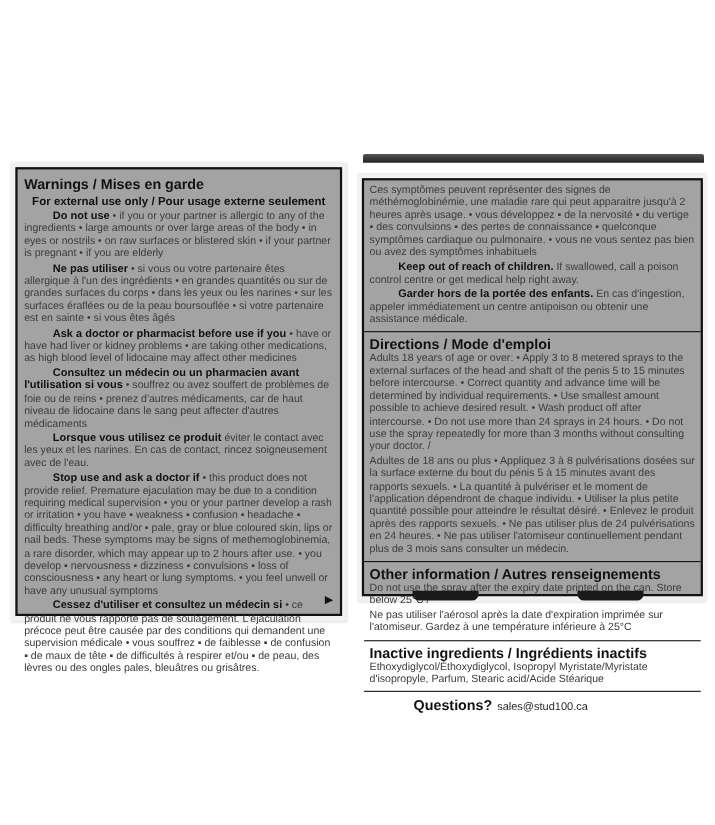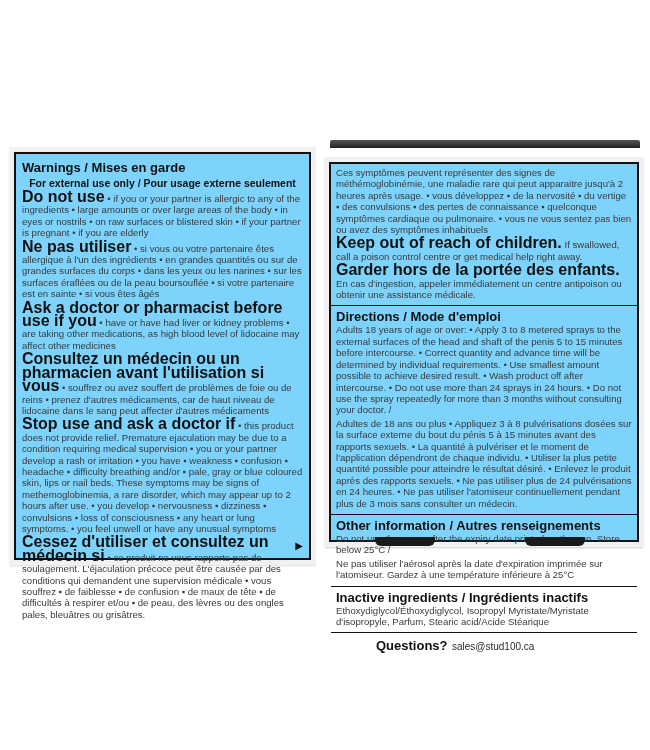--- a/index.html
+++ b/index.html
@@ -1,45 +1,46 @@
 <!DOCTYPE html>
 <html><head>
 <meta charset="utf-8">
 <style>
   html, body { margin:0; padding:0; }
   body { width:650px; height:750px; background:#ffffff; position:relative; overflow:hidden;
          font-family:"Liberation Sans", sans-serif; color:#2a2a2a; }
   .panel { position:absolute; background:#f1f1f1; box-sizing:border-box; }
   #left-panel { left:10px; top:147px; width:305px; height:418px; box-shadow:0 1px 2px rgba(0,0,0,.15); }
   #right-panel { left:325px; top:157px; width:318px; height:390px; box-shadow:0 1px 2px rgba(0,0,0,.2); }
-  .box { position:absolute; border:2px solid #111; box-sizing:border-box; background:#7dd3fc; }
+  .box { position:absolute; border:2px solid #111; box-sizing:border-box; background:#a3a3a3; }
   #left-box { left:4px; top:5px; right:4px; bottom:5px; padding:6px 6px; }
   #right-box { left:4px; top:5px; right:4px; bottom:5px; }
   .sec { border-bottom:1.6px solid #111; padding:3px 5px 3px 5px; }
   .sec:last-child { border-bottom:none;margin-left:40px; }
   .title { font-weight:bold; font-size:13px; color:#111; line-height:15px; }
   .sub { font-weight:bold; font-size:10.5px; color:#111; line-height:13px; margin:2px 0 1px;text-align:center; }
   p { margin:0 0 2px; font-size:9.6px; line-height:11.4px; color:#3a3a3a; }
-  b { color:#111; font-size:16px; }
+  b { color:#111; font-size:10px;margin-left:26px; }
   .lid { position:absolute; left:330px; top:140px; width:310px; height:8px;
          background:linear-gradient(#555,#222); border-radius:2px 2px 0 0; }
   .foot { position:absolute; background:#1a1a1a; height:9px; top:537px; border-radius:0 0 6px 6px; }
   .arrow { position:absolute; right:6px; bottom:7px; font-size:10px; color:#111; }
 </style>
 </head>
 <body>
 
 <div class="panel" id="left-panel">
   <div class="box" id="left-box">
     <div class="title">Warnings / Mises en garde</div>
     <div class="sub">For external use only / Pour usage externe seulement</div>
     <p><b>Do not use</b> <span>• if you or your partner is allergic to any of the ingredients • large amounts or over large areas of the body • in eyes or nostrils • on raw surfaces or blistered skin • if your partner is pregnant • if you are elderly</span></p>
     <p><b>Ne pas utiliser</b> <span>• si vous ou votre partenaire êtes allergique à l'un des ingrédients • en grandes quantités ou sur de grandes surfaces du corps • dans les yeux ou les narines • sur les surfaces éraflées ou de la peau boursouflée • si votre partenaire est en sainte • si vous êtes âgés</span></p>
     <p><b>Ask a doctor or pharmacist before use if you</b> <span>• have or have had liver or kidney problems • are taking other medications, as high blood level of lidocaine may affect other medicines</span></p>
     <p><b>Consultez un médecin ou un pharmacien avant l'utilisation si vous</b> <span>• souffrez ou avez souffert de problèmes de foie ou de reins • prenez d'autres médicaments, car de haut niveau de lidocaine dans le sang peut affecter d'autres médicaments</span></p>
+    <p><b>Lorsque vous utilisez ce produit</b> <span>éviter le contact avec les yeux et les narines. En cas de contact, rincez soigneusement avec de l'eau.</span></p>
     <p><b>Stop use and ask a doctor if</b> <span>• this product does not provide relief. Premature ejaculation may be due to a condition requiring medical supervision • you or your partner develop a rash or irritation • you have ▪ weakness ▪ confusion ▪ headache ▪ difficulty breathing and/or ▪ pale, gray or blue coloured skin, lips or nail beds. These symptoms may be signs of methemoglobinemia, a rare disorder, which may appear up to 2 hours after use. • you develop ▪ nervousness ▪ dizziness ▪ convulsions ▪ loss of consciousness ▪ any heart or lung symptoms. • you feel unwell or have any unusual symptoms</span></p>
     <p><b>Cessez d'utiliser et consultez un médecin si</b> <span>• ce produit ne vous rapporte pas de soulagement. L'éjaculation précoce peut être causée par des conditions qui demandent une supervision médicale • vous souffrez ▪ de faiblesse ▪ de confusion ▪ de maux de tête ▪ de difficultés à respirer et/ou ▪ de peau, des lèvres ou des ongles pales, bleuâtres ou grisâtres.</span></p>
     <span class="arrow">▶</span>
   </div>
 </div>
 
 <div class="lid"></div>
 
 <div class="panel" id="right-panel">
   <div class="box" id="right-box">

